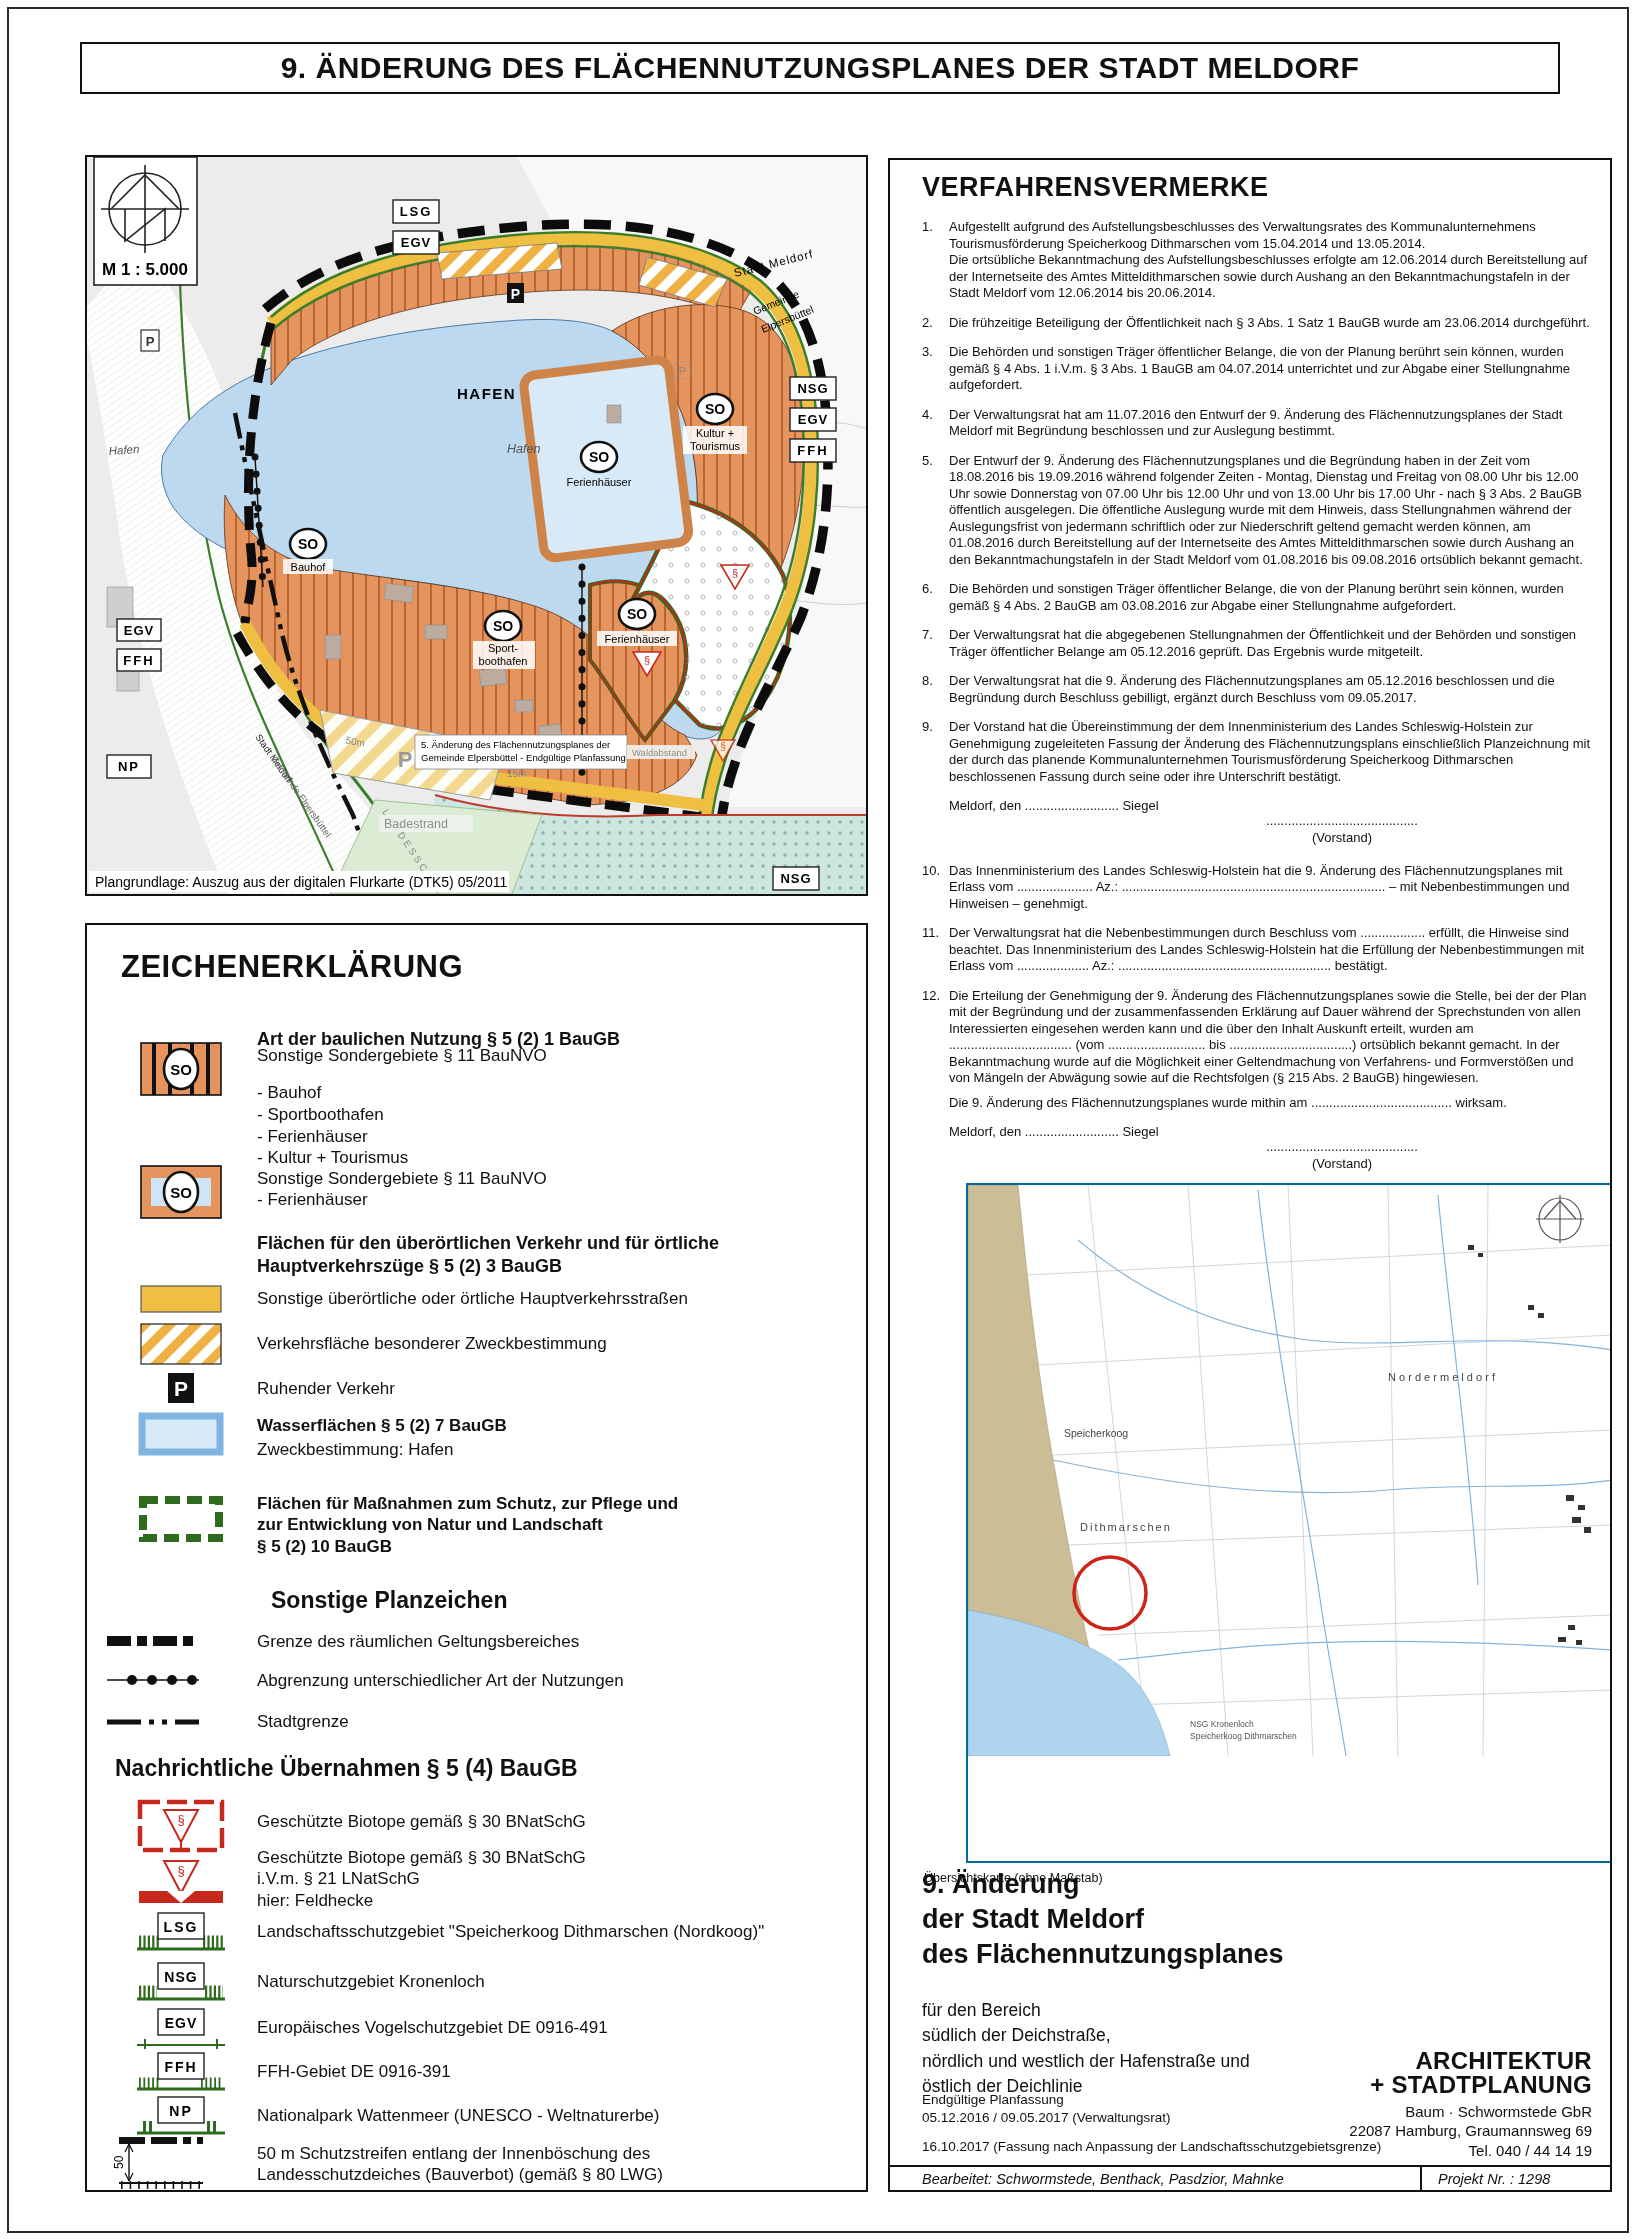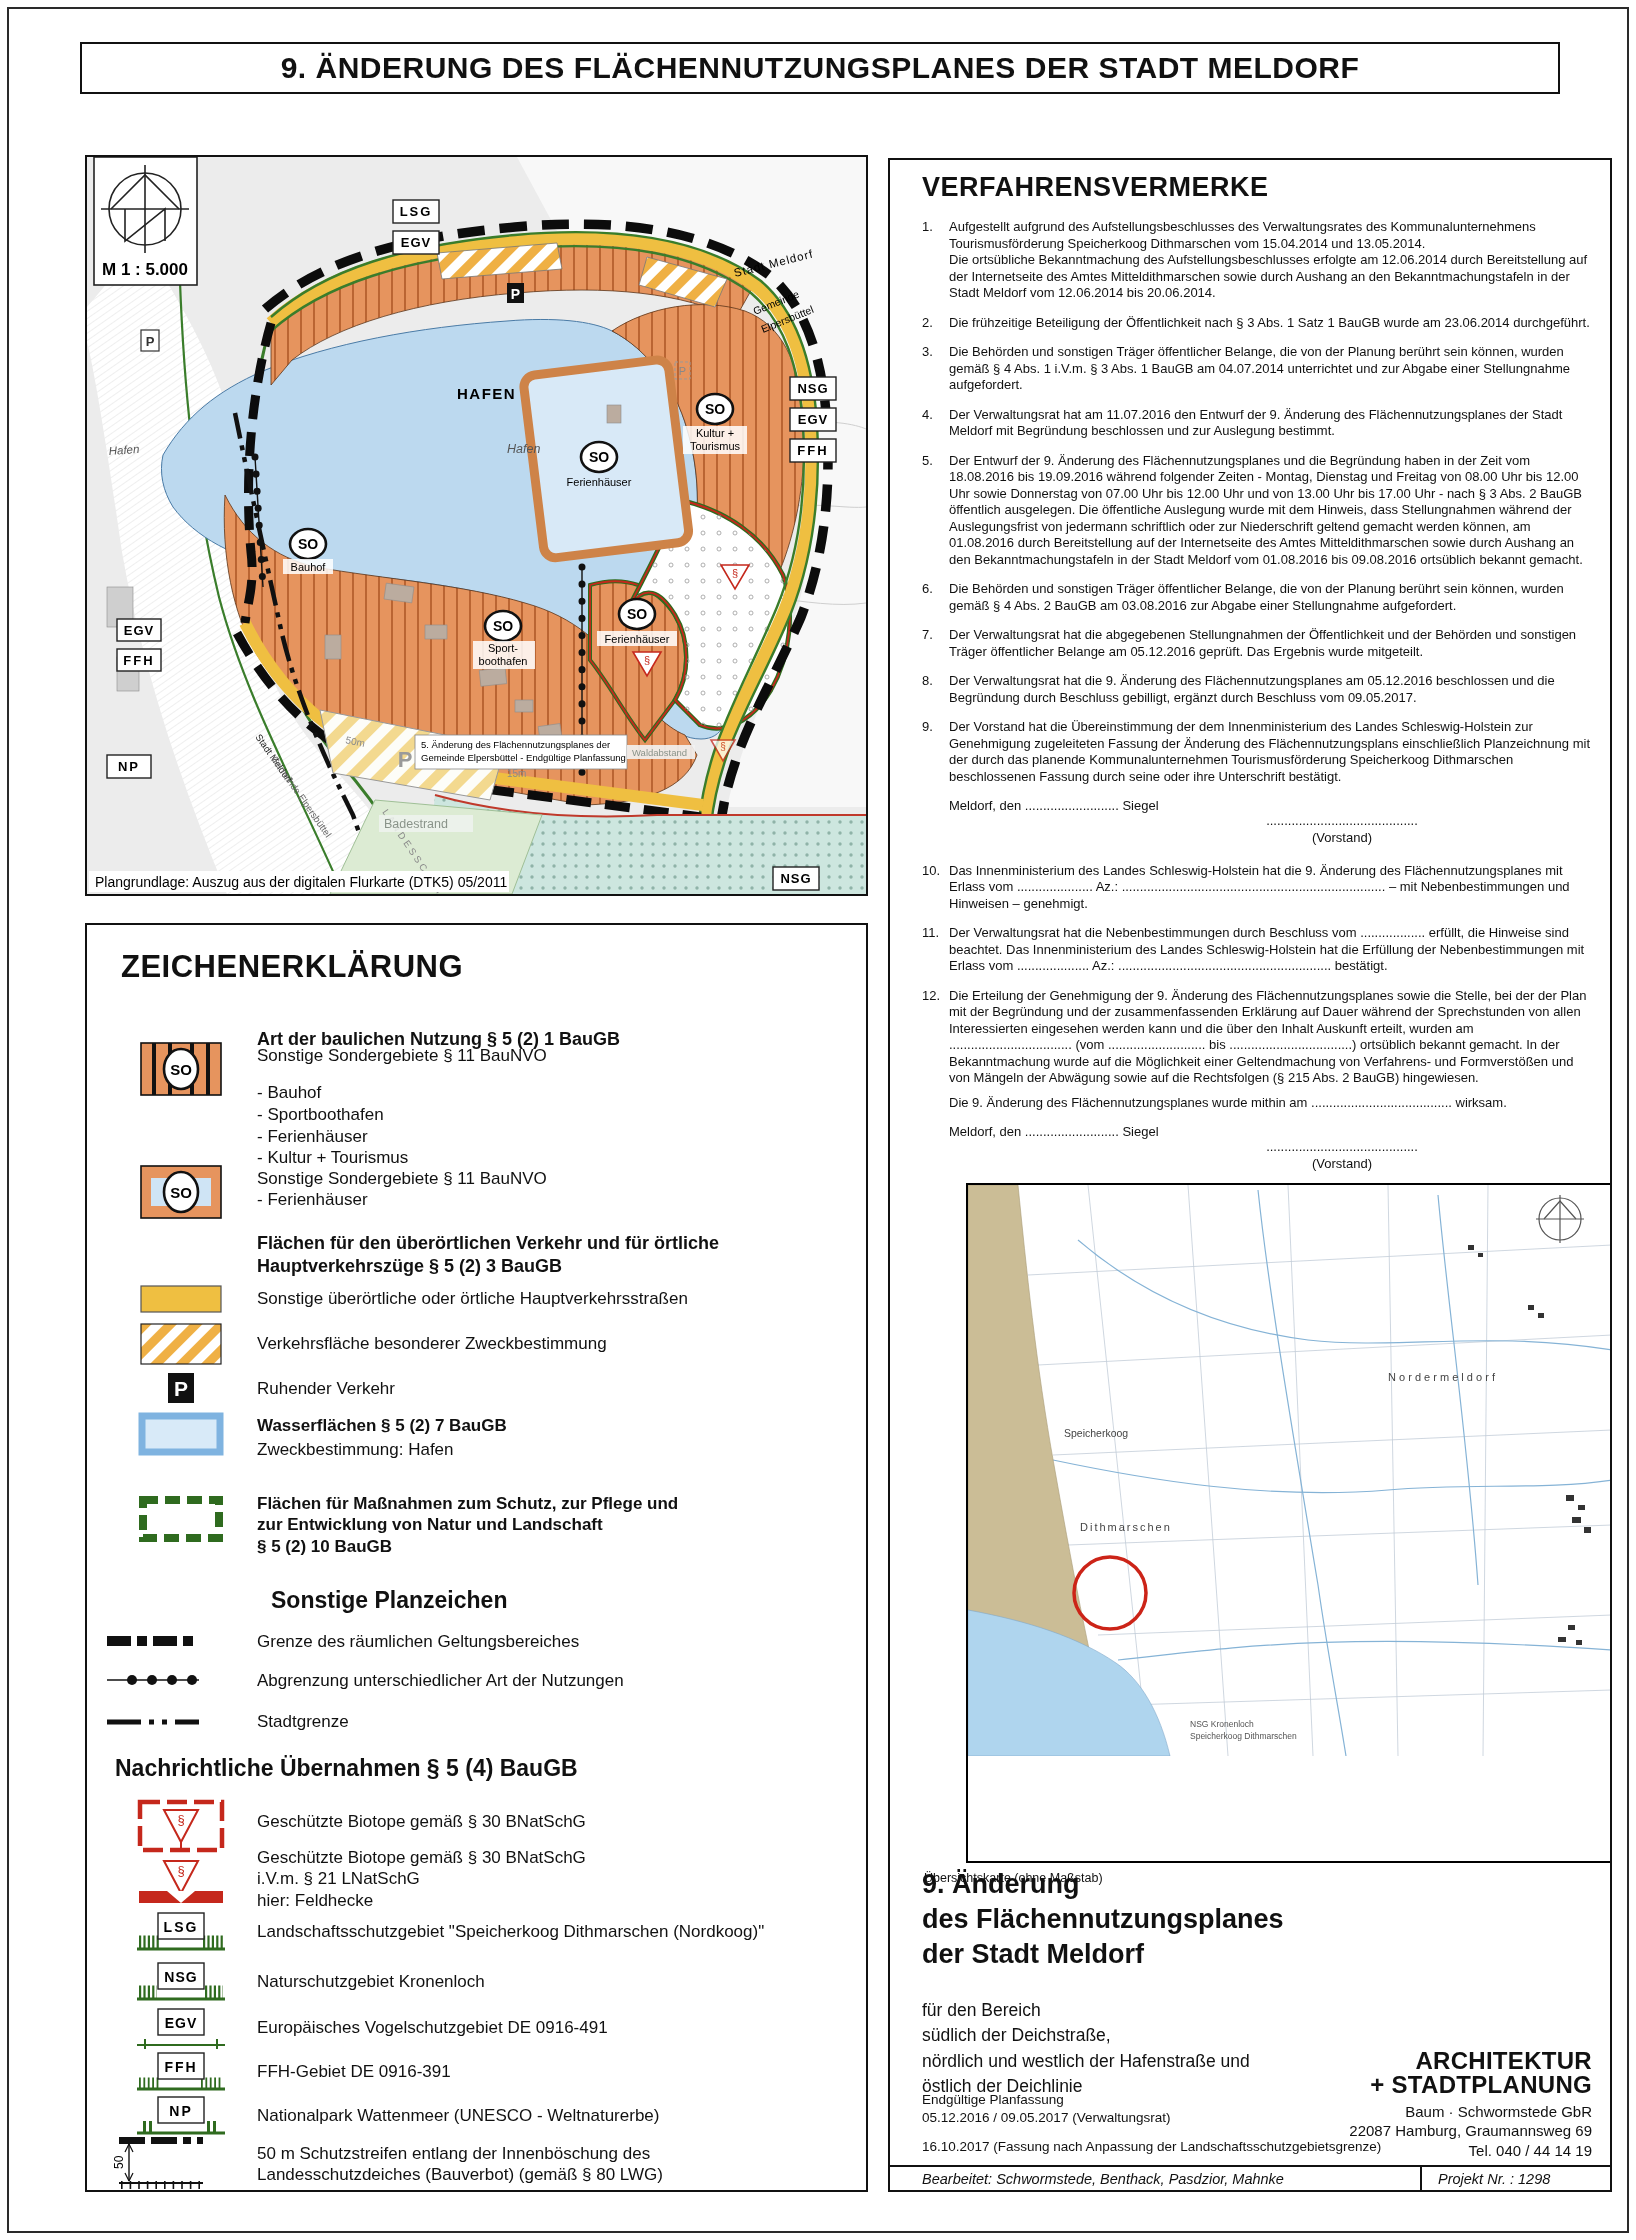--- a/index.html
+++ b/index.html
@@ -27,21 +27,21 @@
   #verf-panel { left:888px; top:158px; width:724px; height:2034px; overflow:hidden; }
   #verf-inner { padding:12px 18px 0 32px; }
   #verf-title { font-size:27px; font-weight:bold; letter-spacing:.5px; margin-bottom:16px; }
   .vitem { display:flex; margin-bottom:13px; font-size:13px; line-height:1.27; }
   .vnum { width:27px; flex:none; }
   .vtext { flex:1; white-space:pre-line; }
   .sig { margin:3px 0 16px 0; font-size:13px; }
   .sig-right { margin-left:330px; width:180px; text-align:center; line-height:1.3; }
   .v12b { margin:-2px 0 14px 27px; font-size:13px; }
 
-  #ov-map { margin:10px 0 0 44px; width:648px; height:680px; border:2px solid #000000; background:#fff; }
+  #ov-map { margin:10px 0 0 44px; width:648px; height:680px; border:2px solid #0369a1; background:#fff; }
   #post-map { position:relative; }
   #ov-caption { position:absolute; left:2px; top:8px; font-size:12.5px; }
   #tb-wrap { width:514px; text-align:left; padding-top:4px; }
   #tb-wrap .big { font-size:27px; font-weight:bold; line-height:1.3; }
   #tb-sub { margin-top:26px; font-size:17.5px; line-height:1.45; white-space:pre-line; }
 
   #bottom-block { position:absolute; left:0; right:0; bottom:0; }
   #versions { position:absolute; left:32px; bottom:34px; font-size:13.5px; line-height:1.3; }
   #versions .gap { margin-top:12px; }
   #firm { position:absolute; right:18px; bottom:30px; text-align:right; }
@@ -632,22 +632,22 @@
         <text x="112" y="346" font-size="11" fill="#444" letter-spacing="2">Dithmarschen</text>
         <text x="222" y="542" font-size="8.5" fill="#555">NSG Kronenloch</text>
         <text x="222" y="554" font-size="8.5" fill="#555">Speicherkoog  Dithmarschen</text>
       </svg>
     </div>
 
     <div id="post-map">
       <div id="ov-caption">Übersichtskarte  (ohne Maßstab)</div>
       <div id="tb-wrap">
         <div class="big">9. Änderung</div>
+        <div class="big">der Stadt Meldorf</div>
         <div class="big">des Flächennutzungsplanes</div>
-        <div class="big">der Stadt Meldorf</div>
         <div id="tb-sub">für den Bereich
 südlich der Deichstraße,
 nördlich und westlich der Hafenstraße und
 östlich der Deichlinie</div>
       </div>
     </div>
   </div>
 
   <div id="bottom-block">
     <div id="versions">

